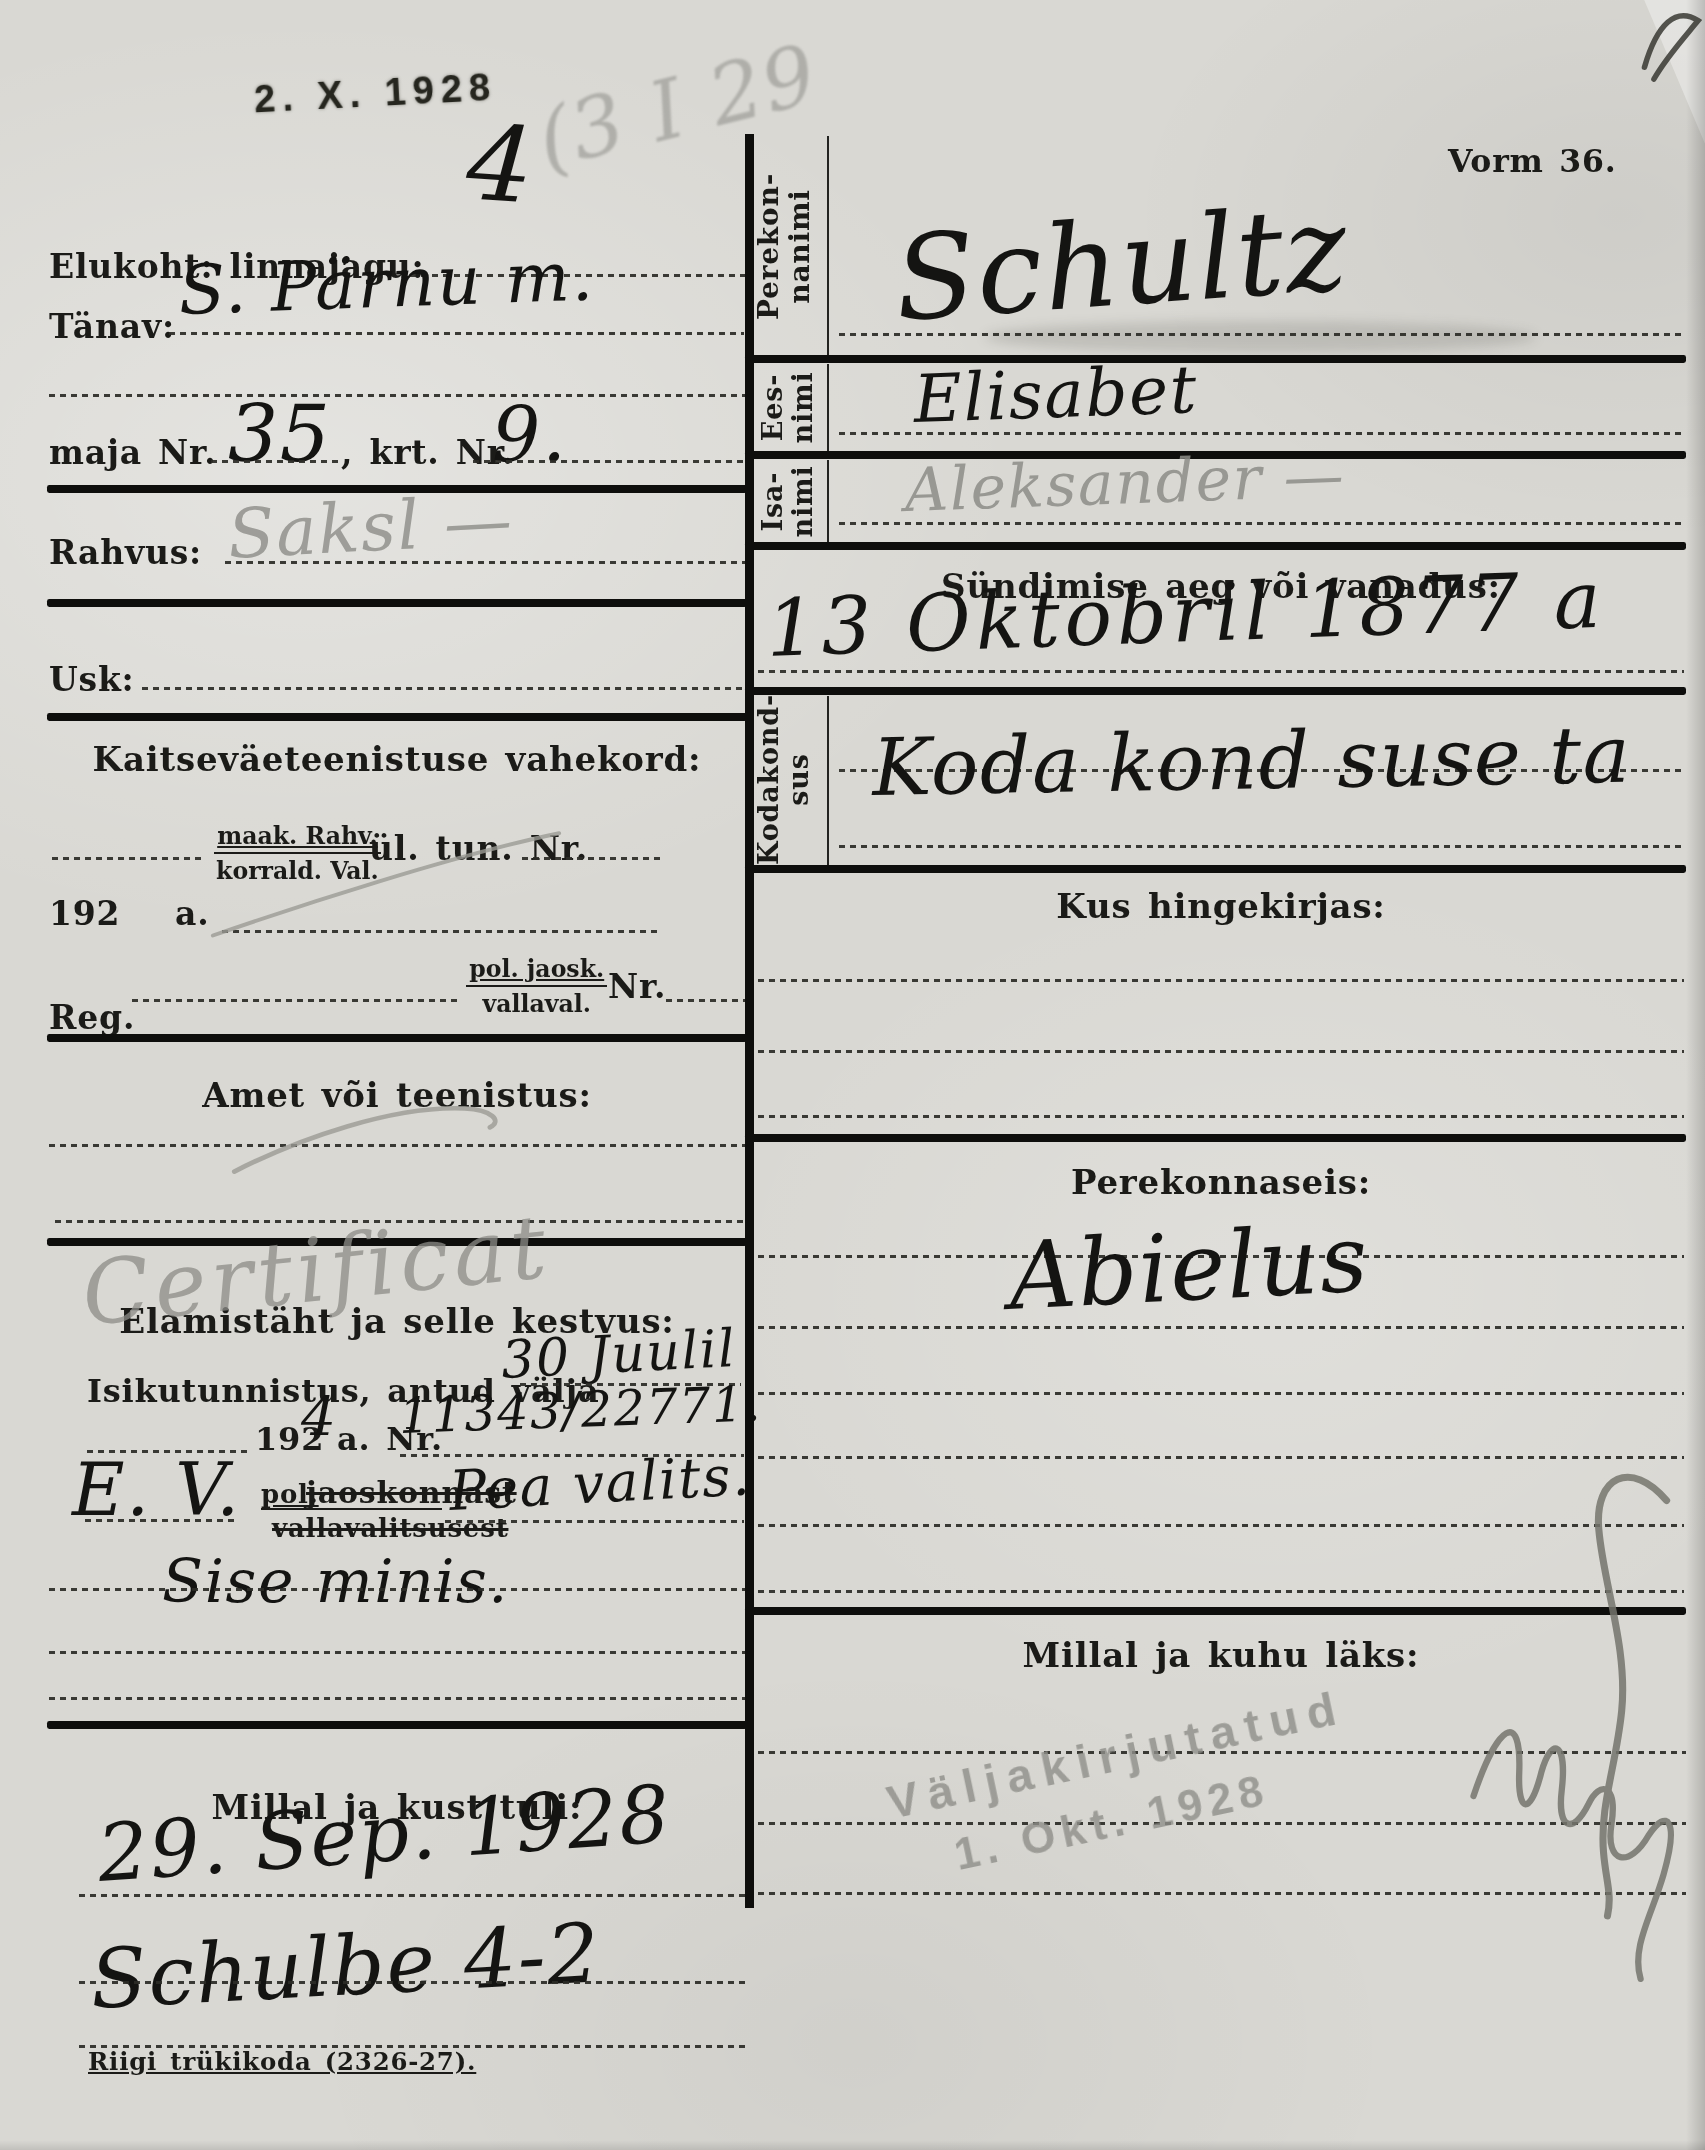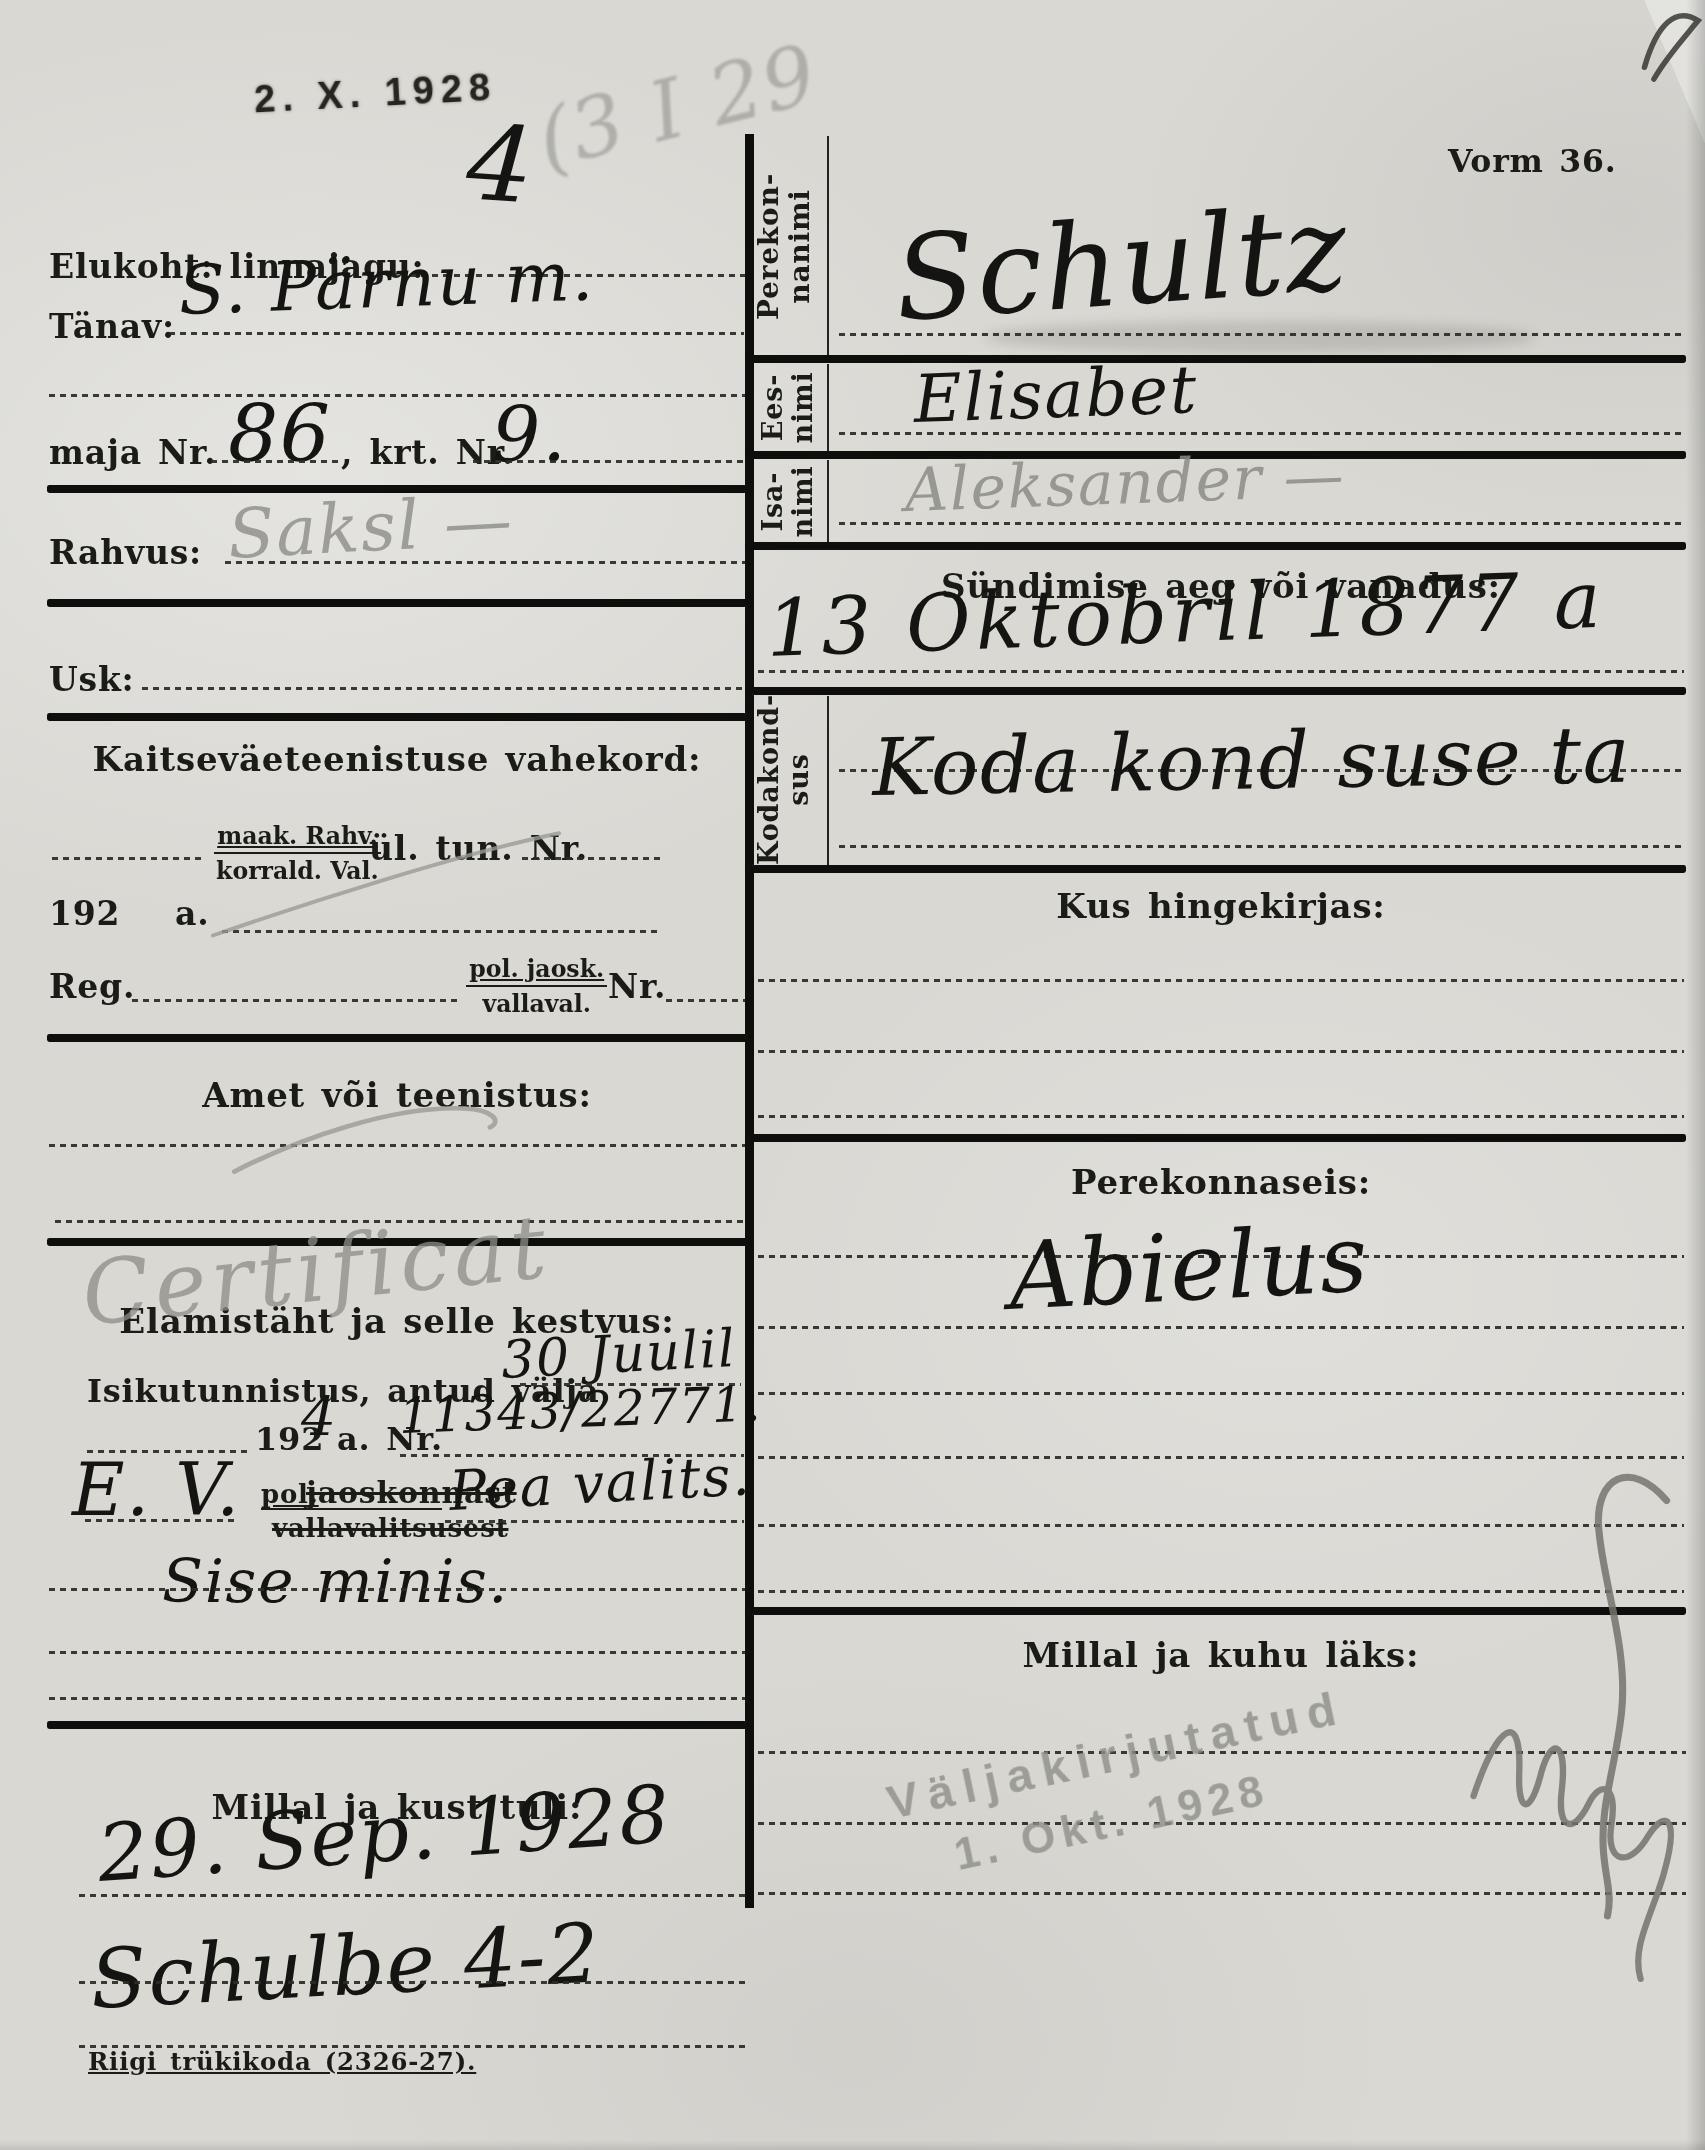--- a/index.html
+++ b/index.html
@@ -75,21 +75,21 @@
   <div class="lbl" style="left:49px;top:247px;font-size:33px;">Elukoht: linnajagu:</div>
   <div class="dot" style="left:410px;top:274px;width:335px;"></div>
 
   <div class="lbl" style="left:49px;top:307px;font-size:33px;">Tänav:</div>
   <div class="hw" style="left:180px;top:251px;font-size:68px;transform:rotate(-2deg);">S. Pärnu m.</div>
   <div class="dot" style="left:169px;top:332px;width:575px;"></div>
 
   <div class="dot" style="left:49px;top:394px;width:696px;"></div>
 
   <div class="lbl" style="left:49px;top:433px;font-size:33px;">maja Nr.</div>
-  <div class="hw" style="left:228px;top:388px;font-size:79px;">86</div>
+  <div class="hw" style="left:228px;top:388px;font-size:79px;">35</div>
   <div class="dot" style="left:211px;top:460px;width:130px;"></div>
   <div class="lbl" style="left:341px;top:433px;font-size:33px;">, krt. Nr.</div>
   <div class="hw" style="left:492px;top:390px;font-size:76px;">9.</div>
   <div class="dot" style="left:473px;top:460px;width:272px;"></div>
 
   <div class="rule" style="left:47px;top:485px;width:700px;"></div>
 
   <div class="lbl" style="left:49px;top:533px;font-size:33px;">Rahvus:</div>
   <div class="hw pencil" style="left:230px;top:495px;font-size:68px;transform:rotate(-3deg);opacity:.8;">Saksl —</div>
   <div class="dot" style="left:225px;top:561px;width:520px;"></div>
@@ -111,21 +111,21 @@
   <div class="lbl" style="left:369px;top:829px;font-size:33px;">ül. tun. Nr.</div>
   <div class="dot" style="left:522px;top:857px;width:138px;"></div>
 
   <div class="lbl" style="left:49px;top:894px;font-size:33px;">192</div>
   <div class="lbl" style="left:175px;top:894px;font-size:33px;">a.</div>
   <div class="dot" style="left:222px;top:930px;width:437px;"></div>
   <svg style="left:205px;top:819px;width:362px;height:126px" viewBox="0 0 460 160">
     <path d="M 10 148 C 120 110 320 45 450 18" fill="none" stroke="#9b9b95" stroke-width="5" stroke-linecap="round" opacity=".8"></path>
   </svg>
 
-  <div class="lbl" style="left:49px;top:967px;font-size:33px;">Reg.</div>
+  <div class="lbl" style="left:49px;top:998px;font-size:33px;">Reg.</div>
   <div class="dot" style="left:132px;top:999px;width:325px;"></div>
   <div class="fraction" style="left:466px;top:955px;font-size:23.6px;">
     <span class="ftop">pol. jaosk.</span>
     <span class="fbot">vallaval.</span>
   </div>
   <div class="lbl" style="left:608px;top:967px;font-size:33px;">Nr.</div>
   <div class="dot" style="left:666px;top:999px;width:79px;"></div>
 
   <div class="rule" style="left:47px;top:1034px;width:700px;"></div>
 

